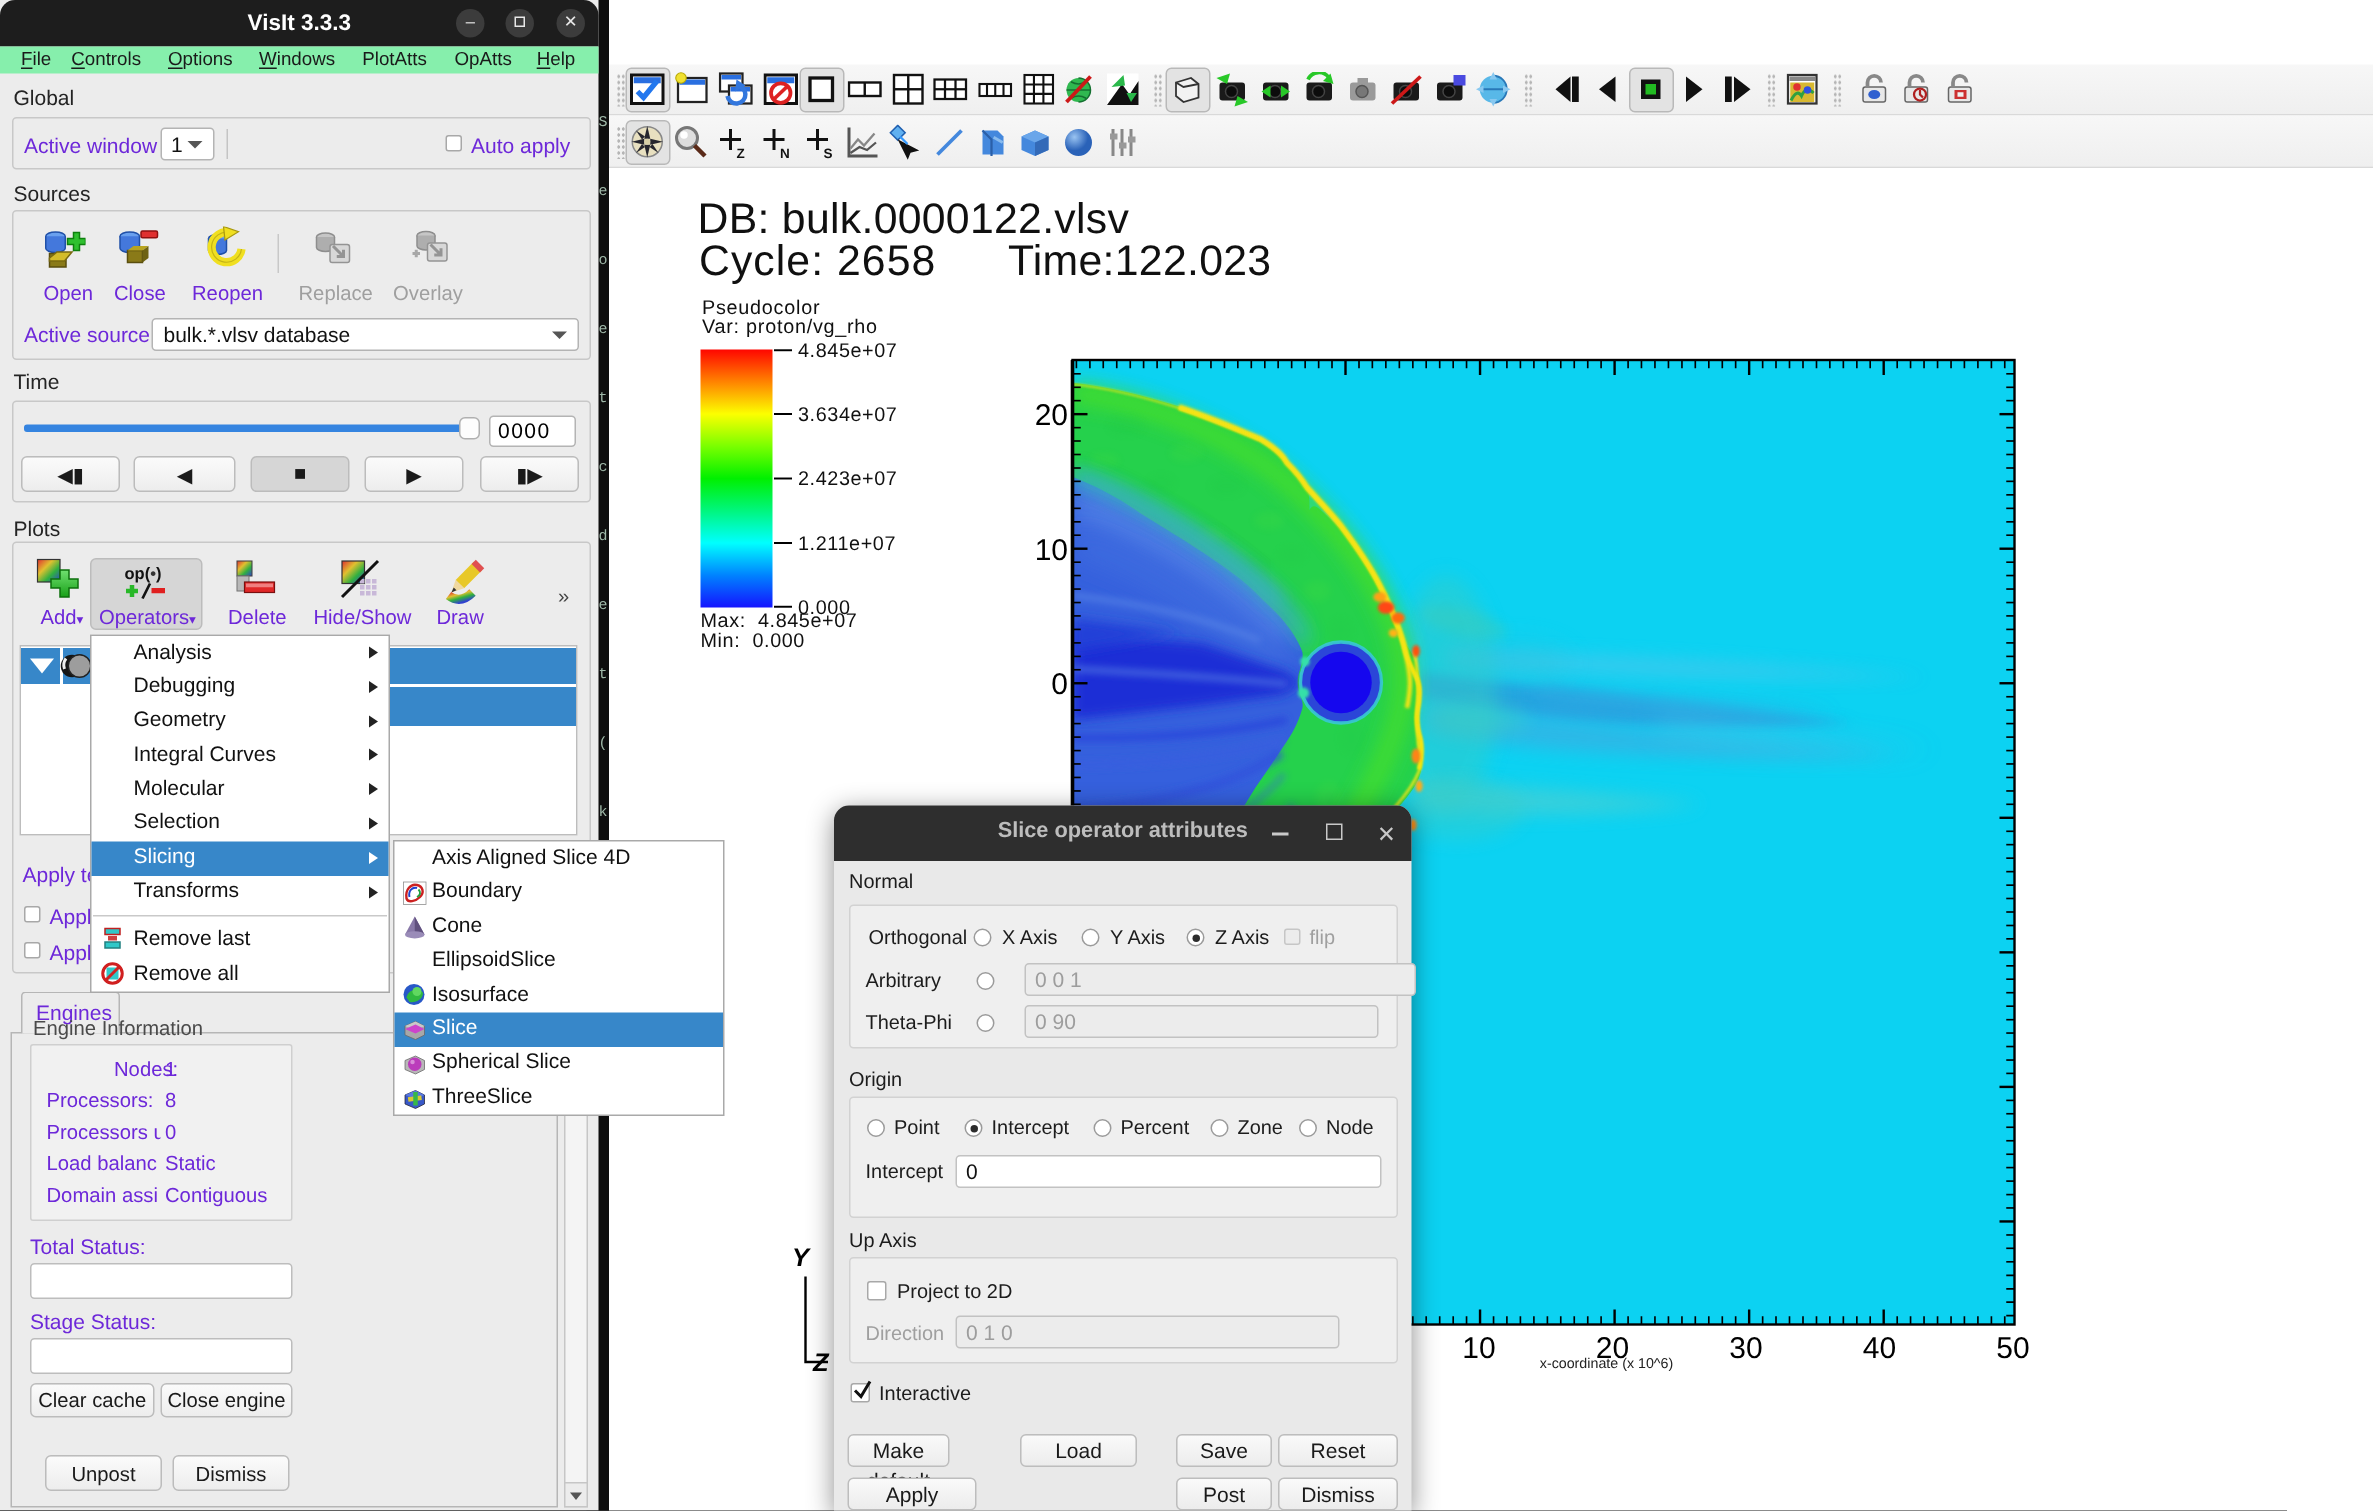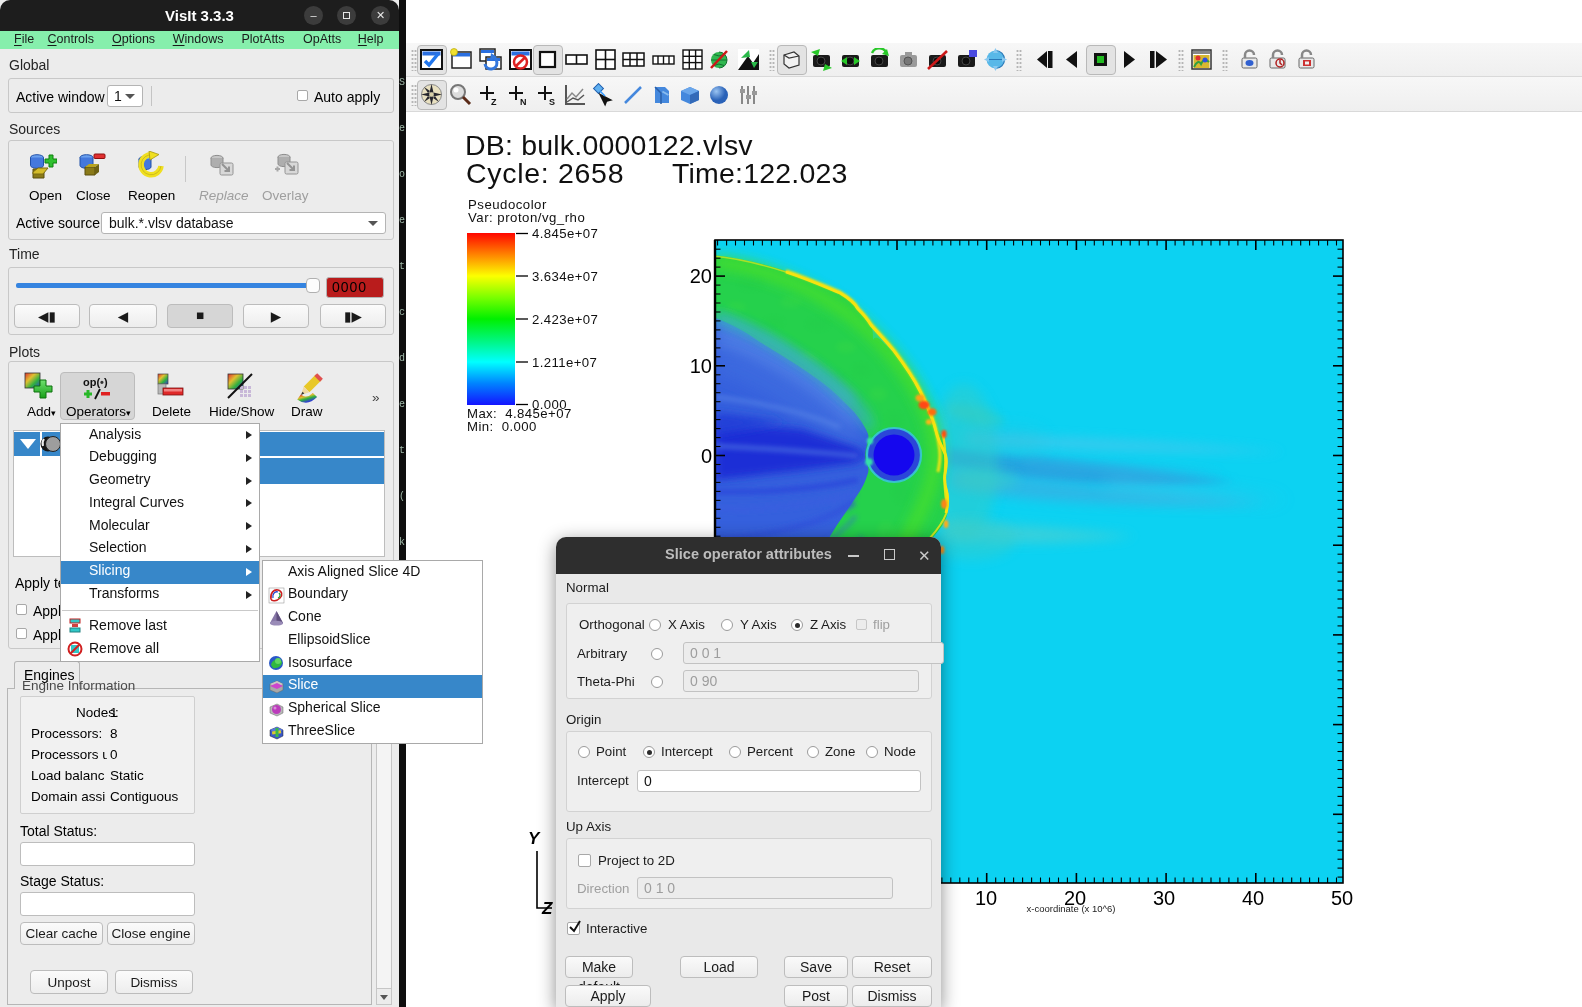--- a/index.html
+++ b/index.html
@@ -14,21 +14,21 @@
 #cp-menu { position:absolute; left:0; top:31px; width:399px; height:18px; background:#86efac; font-size:12.5px; color:#1a1a1a; }
 #cp-menu span { position:absolute; top:1px; }
 #cp-menu u { text-decoration-thickness:1px; text-underline-offset:2px; }
 .seclabel { position:absolute; font-size:14px; color:#242424; }
 .gbox { position:absolute; border:1px solid #c8c8c8; border-radius:3px; }
 .combo { position:absolute; background:#fff; border:1px solid #b4b4b4; border-radius:3px; font-size:14px; color:#111; }
 .combo .arr { position:absolute; right:7px; top:50%; margin-top:-2px; width:0; height:0; border-left:5px solid transparent; border-right:5px solid transparent; border-top:5px solid #555; }
 .cb { position:absolute; width:11px; height:11px; background:#fff; border:1px solid #a8a8a8; border-radius:2px; }
 .btn { position:absolute; background:linear-gradient(#fbfbfb,#ededed); border:1px solid #bcbcbc; border-radius:4px; font-size:13.5px; color:#1a1a1a; text-align:center; }
 .btn.pressed { background:#d6d6d6; }
-.lbl { position:absolute; font-size:13.5px; color:#000000; }
+.lbl { position:absolute; font-size:13.5px; color:#6d28d9; }
 .gray { color:#9f9f9f !important; }
 
 .menu { position:absolute; background:#fff; border:1px solid #a9a9a9; z-index:50; }
 .mi { position:relative; height:22.8px; font-size:14px; color:#111; }
 .mi .tx { position:absolute; left:28px; top:1.5px; }
 .mi .arr { position:absolute; right:7px; top:7px; width:0; height:0; border-top:4.5px solid transparent; border-bottom:4.5px solid transparent; border-left:6px solid #222; }
 .mi.sel { background:#3787c9; }
 .mi.sel .tx { color:#fff;text-align:right; }
 .mi.sel .arr { border-left-color:#fff; }
 .msep { height:1px; background:#c9c9c9; margin:4px 1px; }
@@ -830,33 +830,33 @@
  <path d="M6,5 v7 a6,2.6 0 0,0 12,0 v-7" fill="#aeaeae" stroke="#8e8e8e"></path>
  <rect x="13" y="10" width="13" height="12" rx="1.5" fill="#d8d8d8" stroke="#949494"></rect>
  <path d="M15,11 l7,7 m0,-4.5 v4.5 h-4.5" stroke="#949494" stroke-width="2" fill="none"></path>
  <path d="M3,17 h5 m-2.5,-2.5 v5" stroke="#a8a8a8" stroke-width="2"></path>
 </svg>
 </div>
 <div class="lbl" style="left:29px;top:188px;">Open</div>
 <div class="lbl" style="left:76px;top:188px;">Close</div>
 <div class="lbl" style="left:128px;top:188px;">Reopen</div>
 <div class="abs" style="left:185px;top:156px;width:1px;height:26px;background:#c8c8c8;"></div>
-<div class="lbl gray" style="left:199px;top:188px;font-style:italic;">Replace</div>
+<div class="lbl gray" style="left:199px;top:188px;">Replace</div>
 <div class="lbl gray" style="left:262px;top:188px;">Overlay</div>
 <div class="lbl" style="left:16px;top:215px;font-size:14px;">Active source</div>
 <div class="combo" style="left:101px;top:212px;width:285px;height:22px;">
         <span style="position:absolute;left:7px;top:2px;">bulk.*.vlsv database</span>
         <span class="arr"></span>
       </div>
 
 <div class="seclabel" style="left:9px;top:246px;">Time</div>
 <div class="gbox" style="left:8px;top:267px;width:386px;height:68px;"></div>
 <div class="abs" style="left:16px;top:283px;width:303px;height:5px;background:#3584e0;border-radius:2px;"></div>
 <div class="abs" style="left:306px;top:278px;width:14px;height:15px;background:#fdfdfd;border:1px solid #b0b0b0;border-radius:4px;"></div>
-<div class="abs" style="left:326px;top:277px;width:58px;height:21px;background:#b91c1c;border:1px solid #b4b4b4;border-radius:3px;font-size:14px;padding:1px 0 0 5px;letter-spacing:1px;">0000</div>
+<div class="abs" style="left:326px;top:277px;width:58px;height:21px;background:#ffffff;border:1px solid #b4b4b4;border-radius:3px;font-size:14px;padding:1px 0 0 5px;letter-spacing:1px;">0000</div>
 <div class="btn" style="left:14px;top:304px;width:66px;height:24px;font-size:13.5px;padding-top:3px;">◀▮</div>
 <div class="btn" style="left:89px;top:304px;width:68px;height:24px;font-size:13.5px;padding-top:3px;">◀</div>
 <div class="btn pressed" style="left:167px;top:304px;width:66px;height:24px;font-size:13.5px;padding-top:3px;">■</div>
 <div class="btn" style="left:243px;top:304px;width:66px;height:24px;font-size:13.5px;padding-top:3px;">▶</div>
 <div class="btn" style="left:320px;top:304px;width:66px;height:24px;font-size:13.5px;padding-top:3px;">▮▶</div>
 
 <div class="seclabel" style="left:9px;top:344px;">Plots</div>
 <div class="gbox" style="left:8px;top:361px;width:386px;height:288px;"></div>
 <div id="plotbar">
 <svg class="abs" style="left:24px;top:372px;" width="32" height="32">

